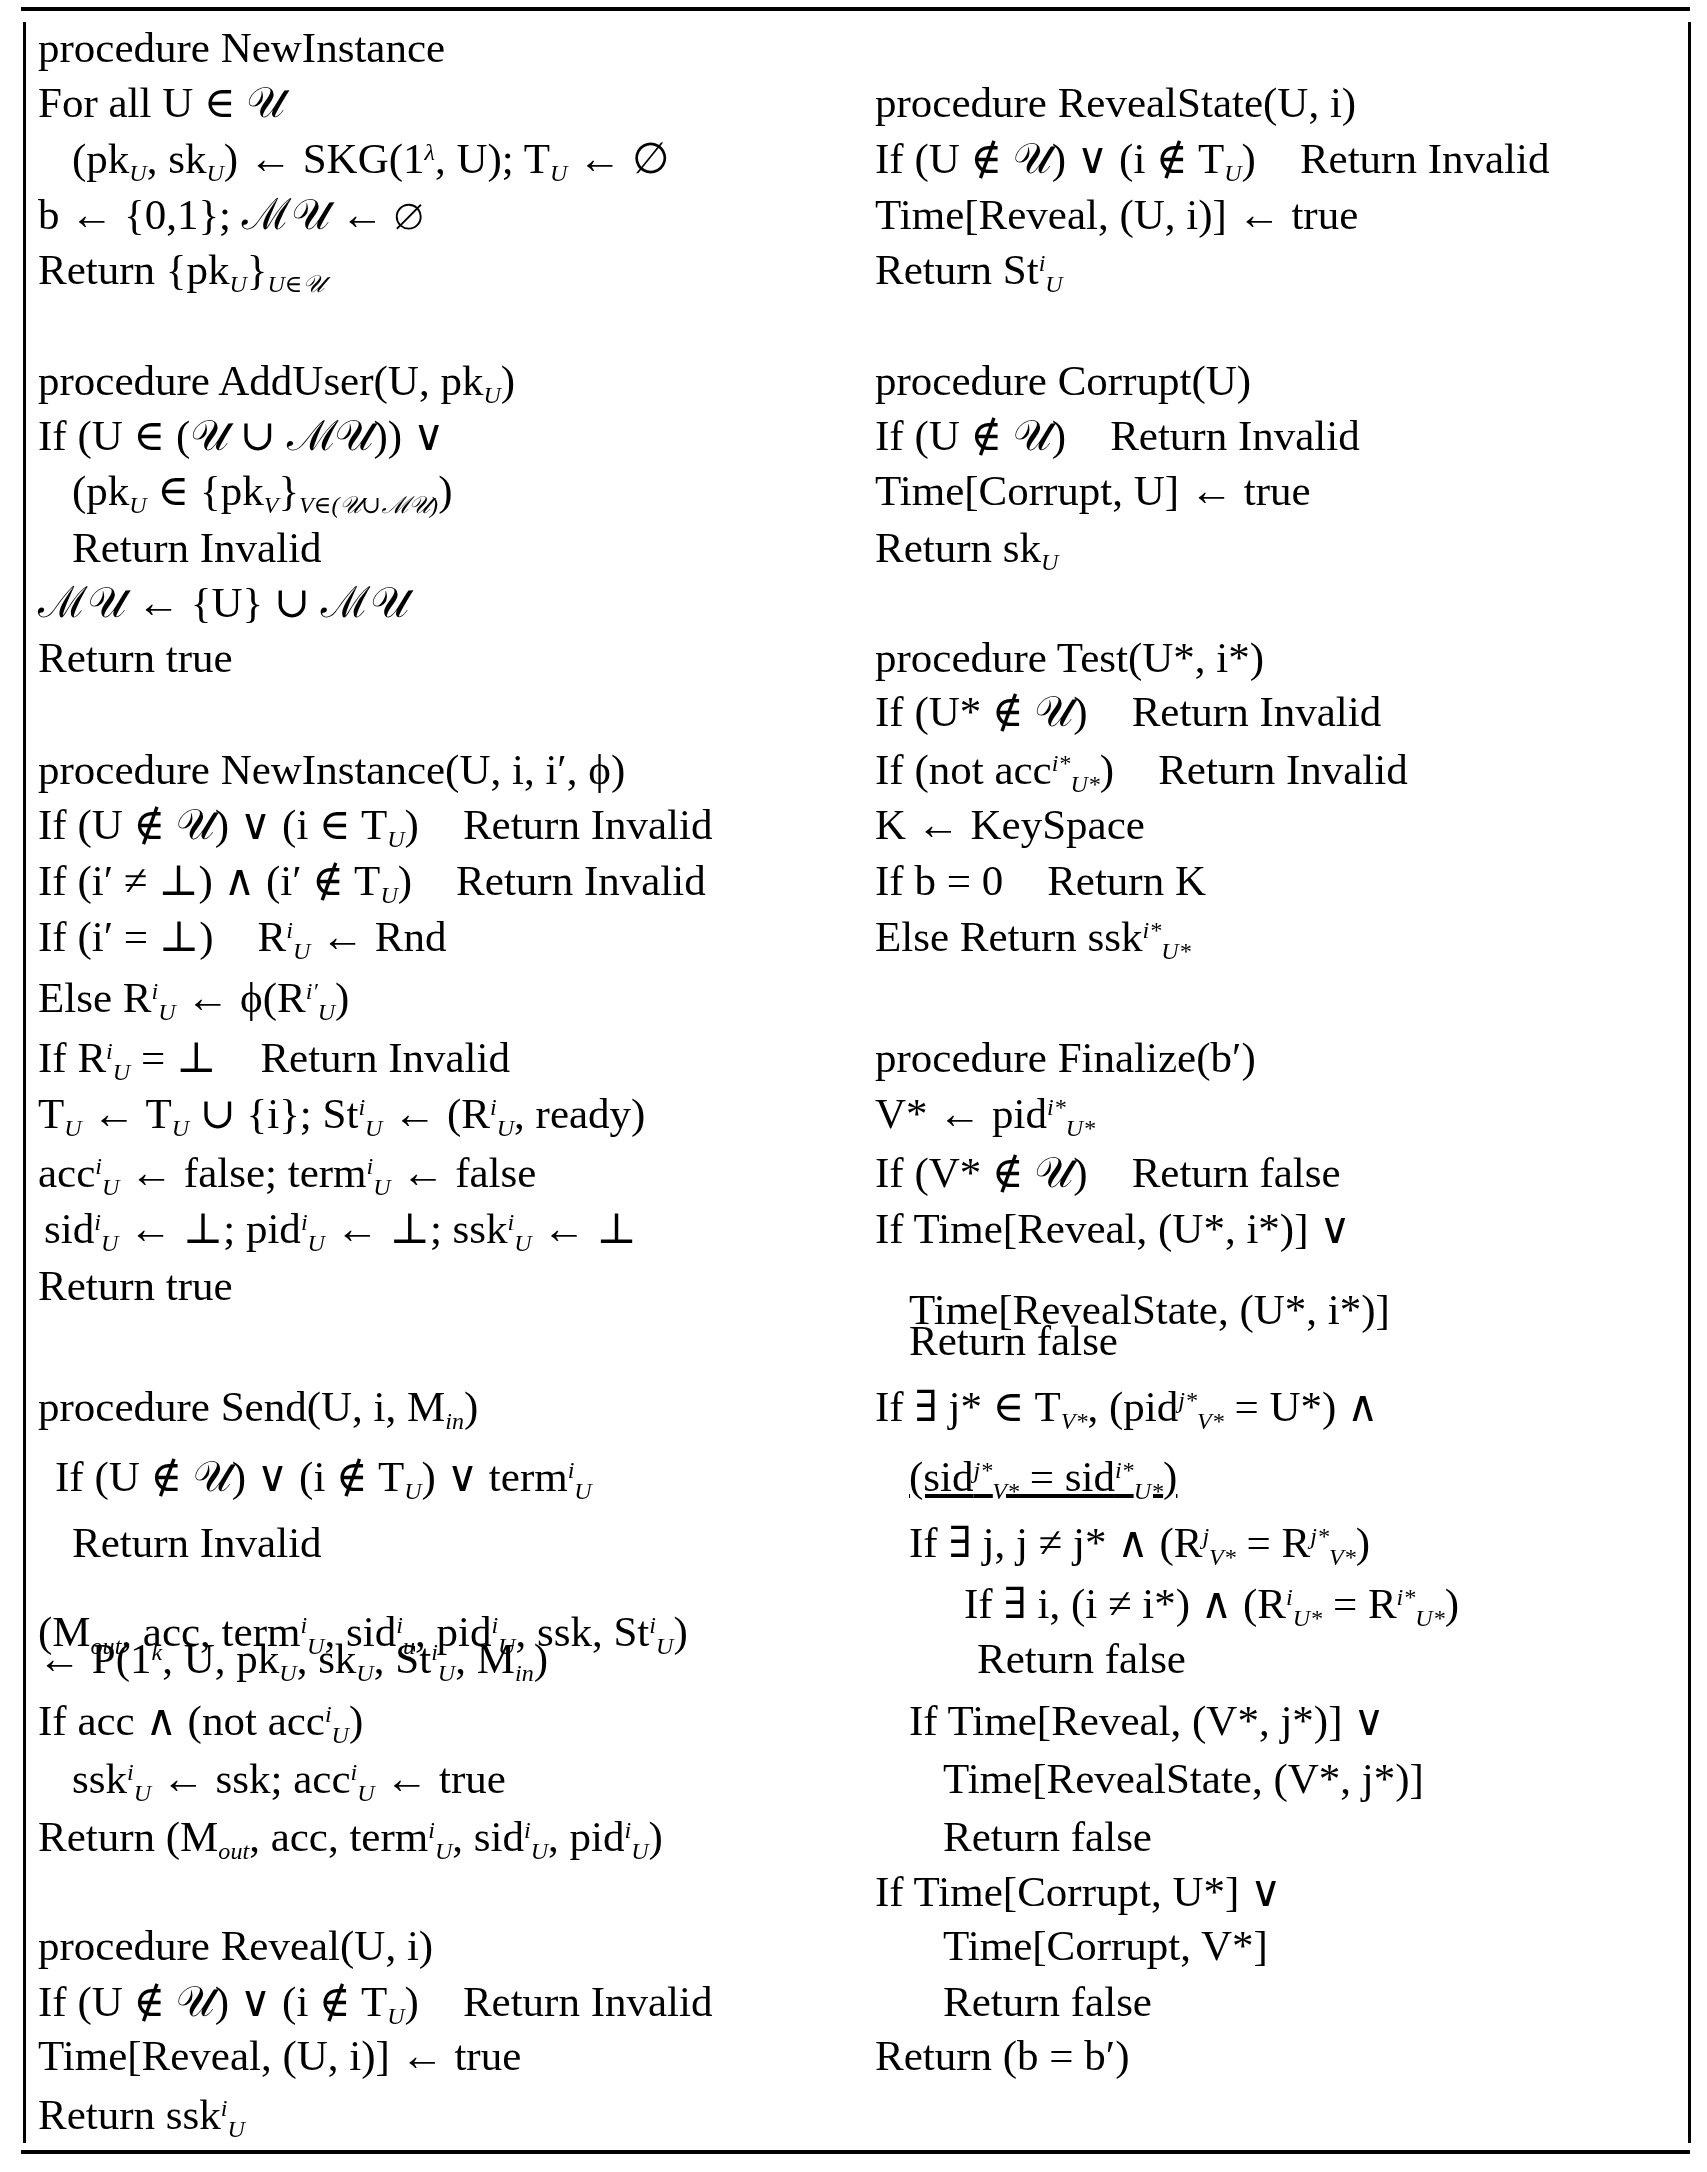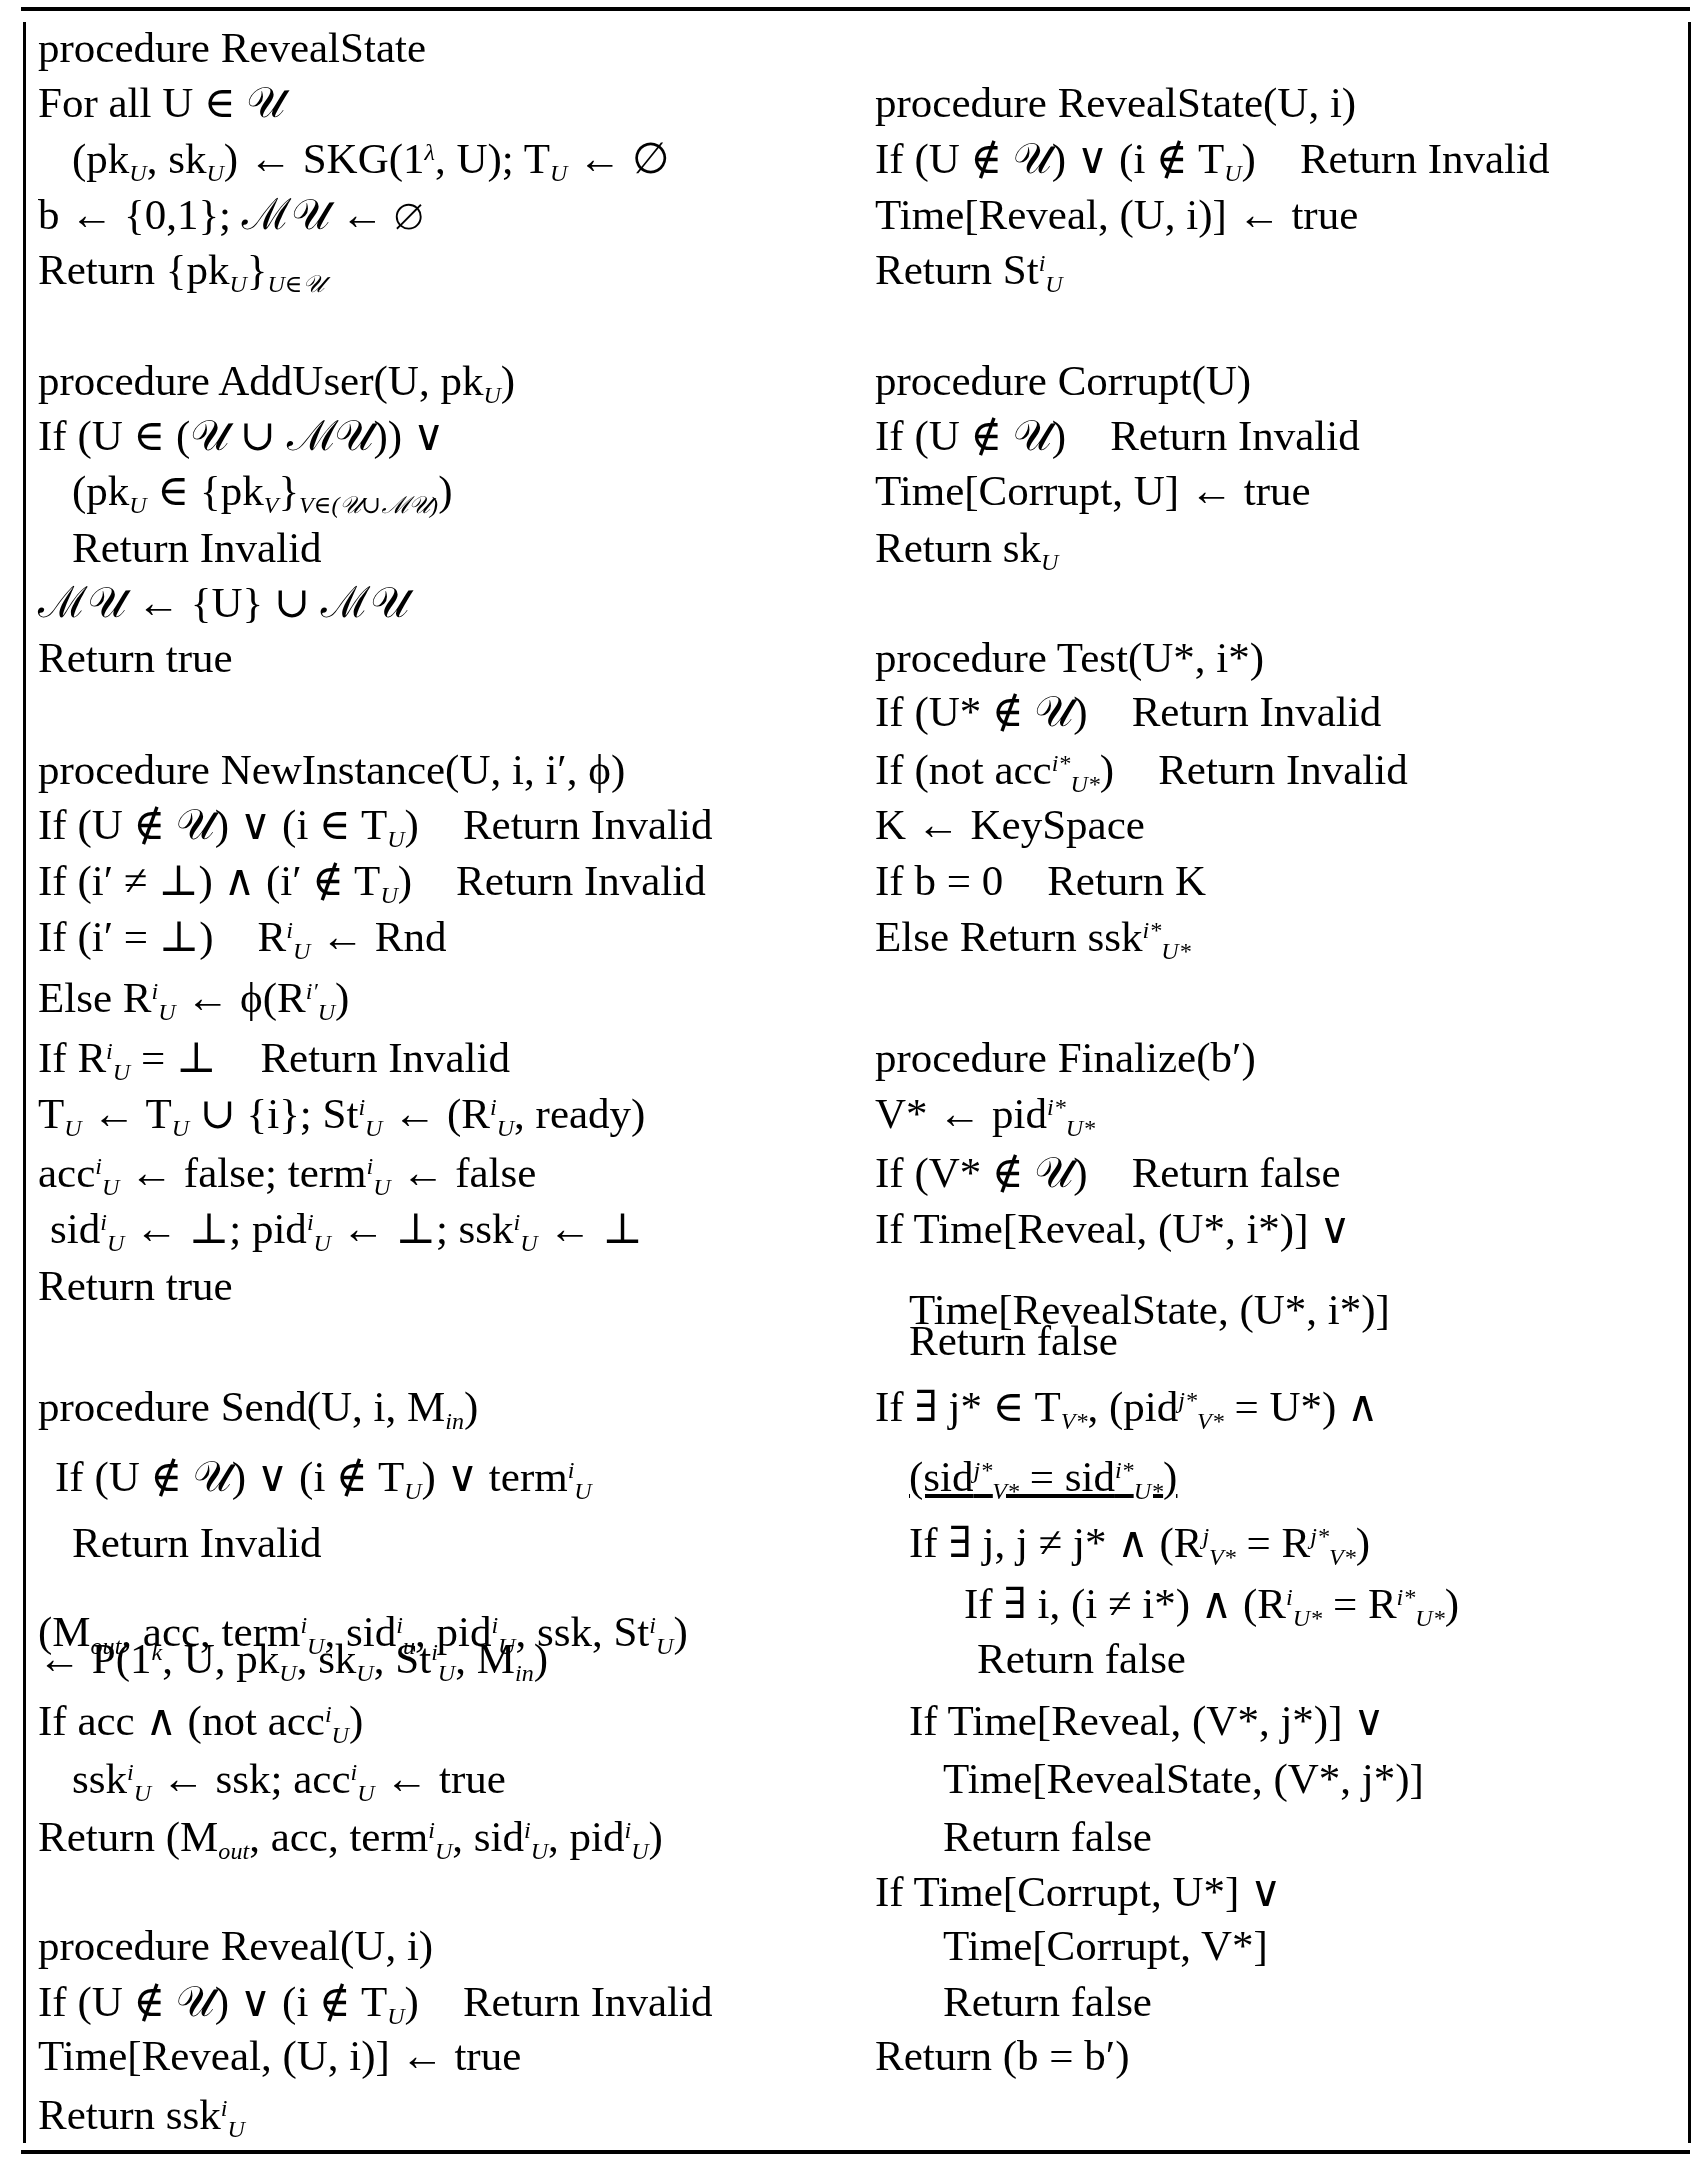--- a/index.html
+++ b/index.html
@@ -22,21 +22,21 @@
 </head>
 <body>
 
 <div class="rule-top"></div>
 <div class="vline-left"></div>
 <div class="vline-right"></div>
 <div class="rule-bottom"></div>
 
 <div class="col col-left" id="col-left">
     <div>
-      <div class="line" style="top: 20px; left: 0px;">procedure RevealState</div>
+      <div class="line" style="top: 20px; left: 0px;">procedure NewInstance</div>
       <div class="line" style="top: 75px; left: 0px;">For all U ∈ 𝒰</div>
       <div class="line" style="top: 131px; left: 34px;">(pk<sub class="m">U</sub>, sk<sub class="m">U</sub>) ← SKG(1<sup class="m">λ</sup>, U); T<sub class="m">U</sub> ← ∅</div>
       <div class="line" style="top: 187px; left: 0px;">b ← {0,1}; ℳ𝒰 ← ∅</div>
       <div class="line" style="top: 242px; left: 0px;">Return {pk<sub class="m">U</sub>}<sub class="m">U∈𝒰</sub></div>
     </div>
     <div>
       <div class="line" style="top: 353px; left: 0px;">procedure AddUser(U, pk<sub class="m">U</sub>)</div>
       <div class="line" style="top: 408px; left: 0px;">If (U ∈ (𝒰 ∪ ℳ𝒰)) ∨</div>
       <div class="line" style="top: 463px; left: 34px;">(pk<sub class="m">U</sub> ∈ {pk<sub class="m">V</sub>}<sub class="m">V∈(𝒰∪ℳ𝒰)</sub>)</div>
       <div class="line" style="top: 520px; left: 34px;">Return Invalid</div>
@@ -45,21 +45,21 @@
     </div>
     <div>
       <div class="line" style="top: 742px; left: 0px;">procedure NewInstance(U, i, i′, ϕ)</div>
       <div class="line" style="top: 797px; left: 0px;">If (U ∉ 𝒰) ∨ (i ∈ T<sub class="m">U</sub>)<span class="gap"></span>Return Invalid</div>
       <div class="line" style="top: 853px; left: 0px;">If (i′ ≠ ⊥) ∧ (i′ ∉ T<sub class="m">U</sub>)<span class="gap"></span>Return Invalid</div>
       <div class="line" style="top: 909px; left: 0px;">If (i′ = ⊥)<span class="gap"></span>R<sup class="m">i</sup><sub class="m">U</sub> ← Rnd</div>
       <div class="line" style="top: 970px; left: 0px;">Else R<sup class="m">i</sup><sub class="m">U</sub> ← ϕ(R<sup class="m">i′</sup><sub class="m">U</sub>)</div>
       <div class="line" style="top: 1030px; left: 0px;">If R<sup class="m">i</sup><sub class="m">U</sub> = ⊥<span class="gap"></span>Return Invalid</div>
       <div class="line" style="top: 1086px; left: 0px;">T<sub class="m">U</sub> ← T<sub class="m">U</sub> ∪ {i}; St<sup class="m">i</sup><sub class="m">U</sub> ← (R<sup class="m">i</sup><sub class="m">U</sub>, ready)</div>
       <div class="line" style="top: 1145px; left: 0px;">acc<sup class="m">i</sup><sub class="m">U</sub> ← false; term<sup class="m">i</sup><sub class="m">U</sub> ← false</div>
-      <div class="line" style="top: 1201px; left: 12px;">sid<sup class="m">i</sup><sub class="m">U</sub> ← ⊥; pid<sup class="m">i</sup><sub class="m">U</sub> ← ⊥; ssk<sup class="m">i</sup><sub class="m">U</sub> ← ⊥</div>
+      <div class="line" style="top: 1201px; left: 6px;">sid<sup class="m">i</sup><sub class="m">U</sub> ← ⊥; pid<sup class="m">i</sup><sub class="m">U</sub> ← ⊥; ssk<sup class="m">i</sup><sub class="m">U</sub> ← ⊥</div>
       <div class="line" style="top: 1258px; left: 0px;">Return true</div>
     </div>
     <div>
       <div class="line" style="top: 1379px; left: 0px;">procedure Send(U, i, M<sub class="m">in</sub>)</div>
       <div class="line" style="top: 1449px; left: 17px; text-align: right;">If (U ∉ 𝒰) ∨ (i ∉ T<sub class="m">U</sub>) ∨ term<sup class="m">i</sup><sub class="m">U</sub></div>
       <div class="line" style="top: 1515px; left: 34px;">Return Invalid</div>
       <div class="line" style="top: 1576px; left: 0px; margin-top: 28px;">(M<sub class="m">out</sub>, acc, term<sup class="m">i</sup><sub class="m">U</sub>, sid<sup class="m">i</sup><sub class="m">u</sub>, pid<sup class="m">i</sup><sub class="m">U</sub>, ssk, St<sup class="m">i</sup><sub class="m">U</sub>)</div>
       <div class="line" style="top: 1631px; left: 0px;">← P(1<sup class="m">k</sup>, U, pk<sub class="m">U</sub>, sk<sub class="m">U</sub>, St<sup class="m">i</sup><sub class="m">U</sub>, M<sub class="m">in</sub>)</div>
       <div class="line" style="top: 1693px; left: 0px;">If acc ∧ (not acc<sup class="m">i</sup><sub class="m">U</sub>)</div>
       <div class="line" style="top: 1751px; left: 34px;">ssk<sup class="m">i</sup><sub class="m">U</sub> ← ssk; acc<sup class="m">i</sup><sub class="m">U</sub> ← true</div>

